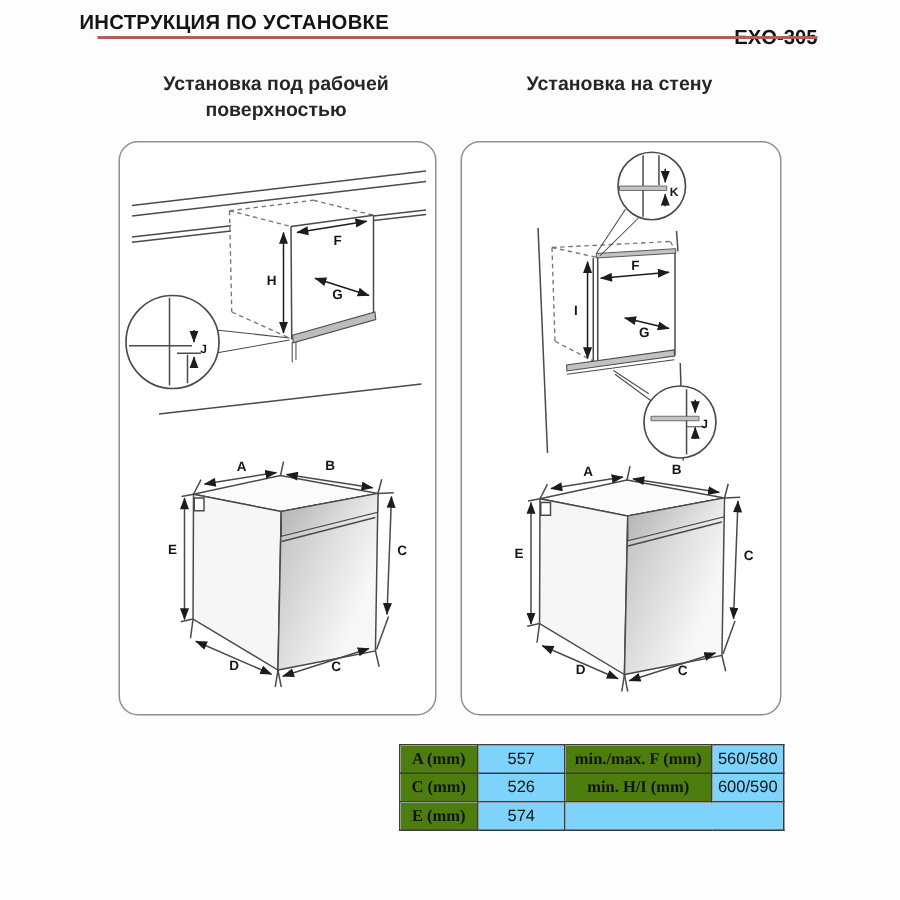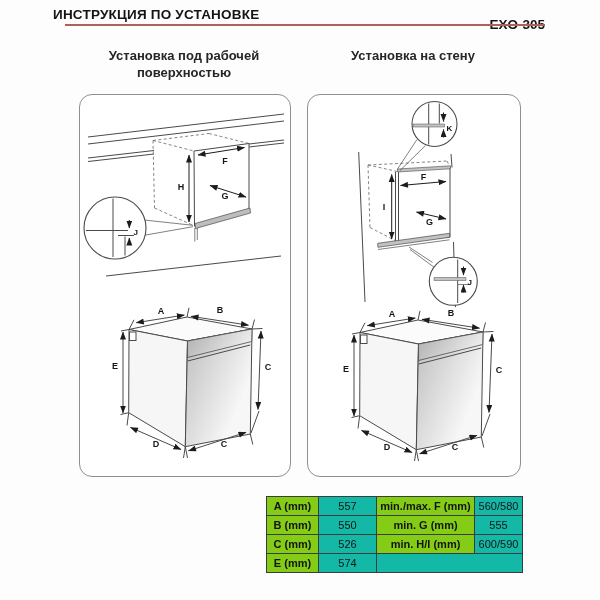--- a/index.html
+++ b/index.html
@@ -16,22 +16,22 @@
   .panel-right{left:307px;width:212px;}
   .panel svg{position:absolute;left:0;top:0;width:100%;height:100%;}
   svg line,svg polyline,svg path.ln{stroke:#4a4a4a;stroke-width:1;fill:none;}
   .dash{stroke:#777;stroke-width:.9;stroke-dasharray:3 2.4;}
   .dim{stroke:#1c1c1c;stroke-width:1;}
   .thin{stroke-width:.7;}
   .lbl{font-size:9px;font-weight:bold;fill:#161616;}
   .lbl-s{font-size:8px;font-weight:bold;fill:#161616;}
   .dims{position:absolute;left:266px;top:496px;border-collapse:collapse;table-layout:fixed;font-size:11px;color:#141414;}
   .dims td{border:1px solid #3c3c3c;height:18px;text-align:center;vertical-align:middle;padding:0;overflow:hidden;white-space:nowrap;}
-  .dims td.lab{background:#84cc16;font-weight:bold;}
-  .dims td.val{background:#14b8a6;}
+  .dims td.lab{background:#4d7c0f;font-weight:bold;font-family:Liberation Serif, serif;}
+  .dims td.val{background:#7dd3fc;}
 </style>
 </head>
 <body>
 
 <svg width="0" height="0" style="position:absolute" aria-hidden="true">
   <defs>
     <marker id="ahE" markerWidth="9" markerHeight="7" refX="7.5" refY="3" orient="auto" markerUnits="userSpaceOnUse">
       <path d="M0,0 L8,3 L0,6 Z" fill="#1c1c1c"></path>
     </marker>
     <marker id="ahS" markerWidth="9" markerHeight="7" refX="0.5" refY="3" orient="auto" markerUnits="userSpaceOnUse">
@@ -224,26 +224,20 @@
         <col style="width:48px">
       </colgroup>
     <tbody>
       <tr>
         <td class="lab">A (mm)</td>
         <td class="val">557</td>
         <td class="lab">min./max. F (mm)</td>
         <td class="val">560/580</td>
       </tr>
       <tr>
-        <td class="lab">B (mm)</td>
-        <td class="val">550</td>
-        <td class="lab">min. G (mm)</td>
-        <td class="val">555</td>
-      </tr>
-      <tr>
         <td class="lab">C (mm)</td>
         <td class="val">526</td>
         <td class="lab">min. H/I (mm)</td>
         <td class="val">600/590</td>
       </tr>
       <tr>
         <td class="lab">E (mm)</td>
         <td class="val">574</td>
         <td class="val" colspan="2"></td>
       </tr>

